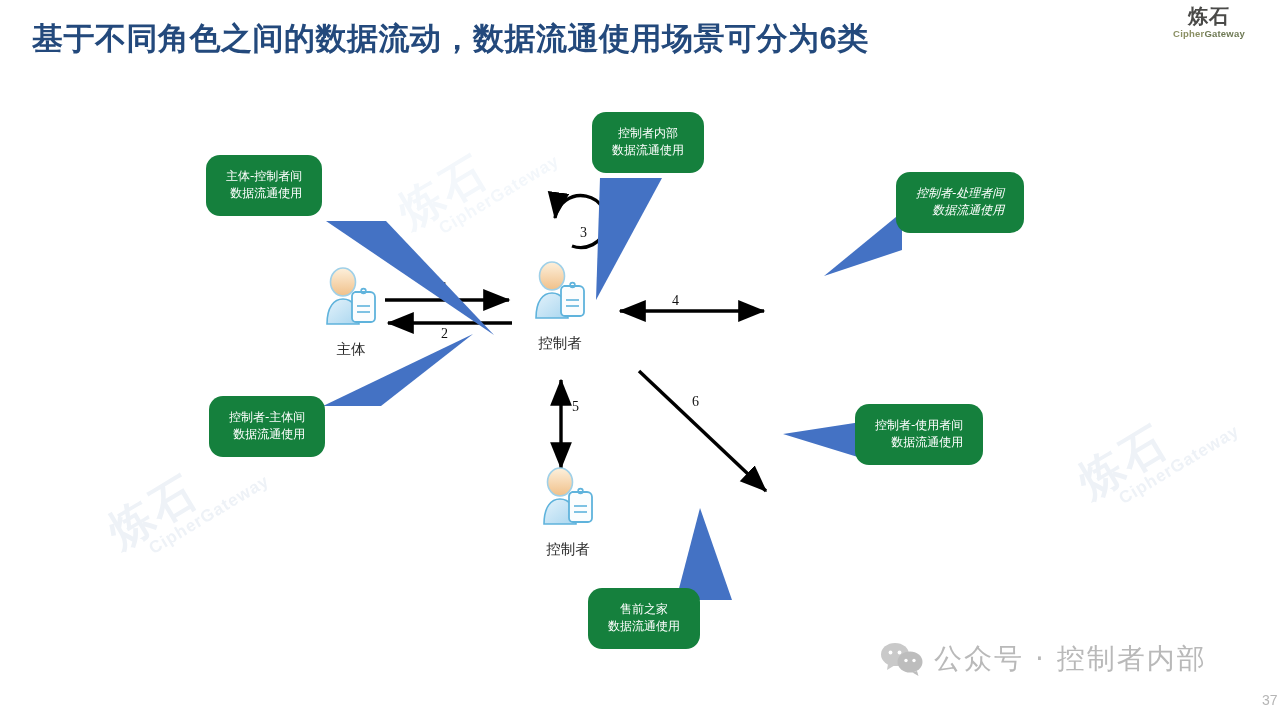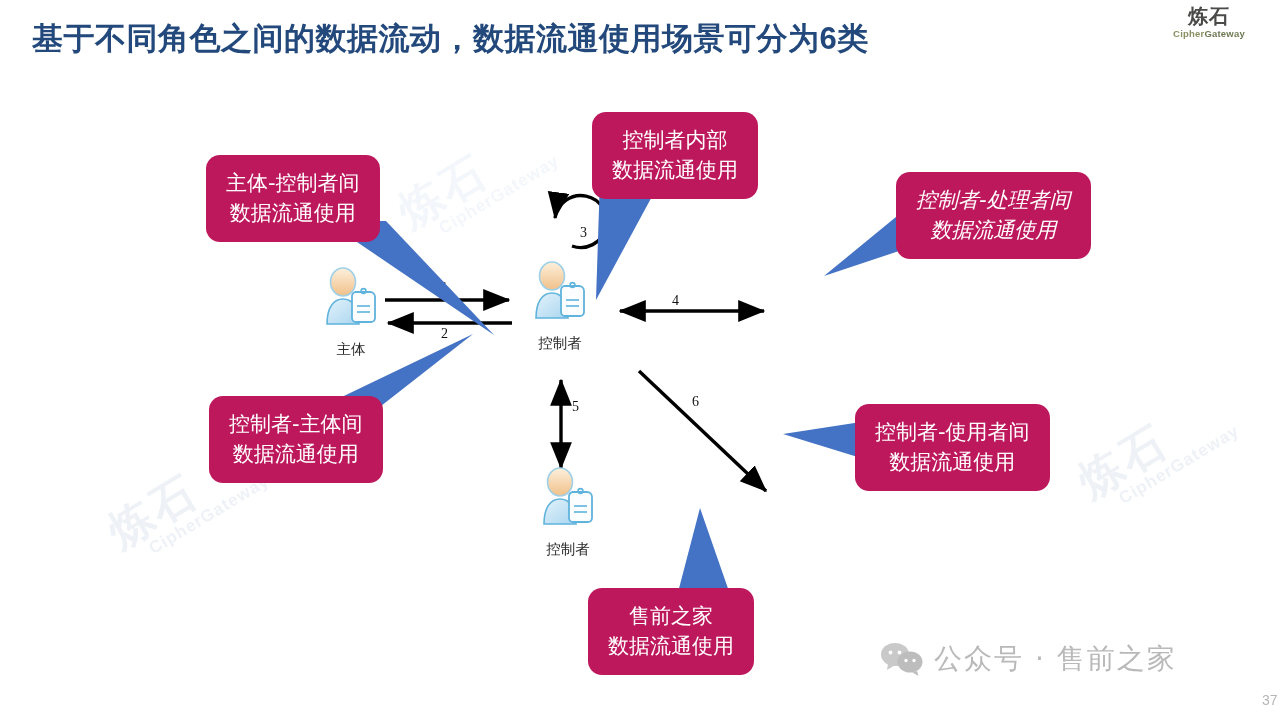--- a/index.html
+++ b/index.html
@@ -71,31 +71,31 @@
     position: absolute;
     left: 0; top: 0;
     width: 1280px; height: 720px;
   }
   #arrow-layer { position: absolute; left: 0; top: 0; width: 1280px; height: 720px; }
 
   
   .callout { position: absolute; }
   .callout .bubble {
     position: relative;
-    background: #be185d;
+    background: #15803d;
     border-radius: 14px;
     color: #ffffff;
-    font-size: 21px;
+    font-size: 12px;
     line-height: 1.45;
     text-align: center;
     padding: 13px 20px;
     white-space: nowrap;
     font-family: "DejaVu Sans", sans-serif;
   }
-  .callout .line2 { display: block; }
+  .callout .line2 { display: block; text-align: right; }
   .callout svg.tail {
     position: absolute;
     overflow: visible;
     pointer-events: none;
   }
 
   #callout-1 { left: 206px; top: 155px; }
   #callout-1 .tail { left: 120px; top: 72px; }
   #callout-3 { left: 592px; top: 112px; }
   #callout-3 .tail { left: 4px;  top: 72px; }
@@ -339,18 +339,18 @@
     <svg width="44" height="34" viewBox="0 0 44 34" xmlns="http://www.w3.org/2000/svg">
       <ellipse cx="15" cy="12.5" rx="14" ry="11.5" fill="#c9c9c9"></ellipse>
       <path d="M8 22 L7 28 L13.5 24 Z" fill="#c9c9c9"></path>
       <circle cx="10.5" cy="10.5" r="1.9" fill="#ffffff"></circle>
       <circle cx="19.5" cy="10.5" r="1.9" fill="#ffffff"></circle>
       <ellipse cx="30" cy="20" rx="12.5" ry="10.5" fill="#bdbdbd"></ellipse>
       <path d="M37 29 L38.5 34 L32.5 30.5 Z" fill="#bdbdbd"></path>
       <circle cx="26" cy="18.5" r="1.7" fill="#ffffff"></circle>
       <circle cx="34" cy="18.5" r="1.7" fill="#ffffff"></circle>
     </svg>
-    <span class="wechat-text">公众号 · 售前之家</span>
+    <span class="wechat-text">公众号 · 控制者内部</span>
   </div>
 
   <div id="page-number">37</div>
 
 </div>
 
 </body></html>

